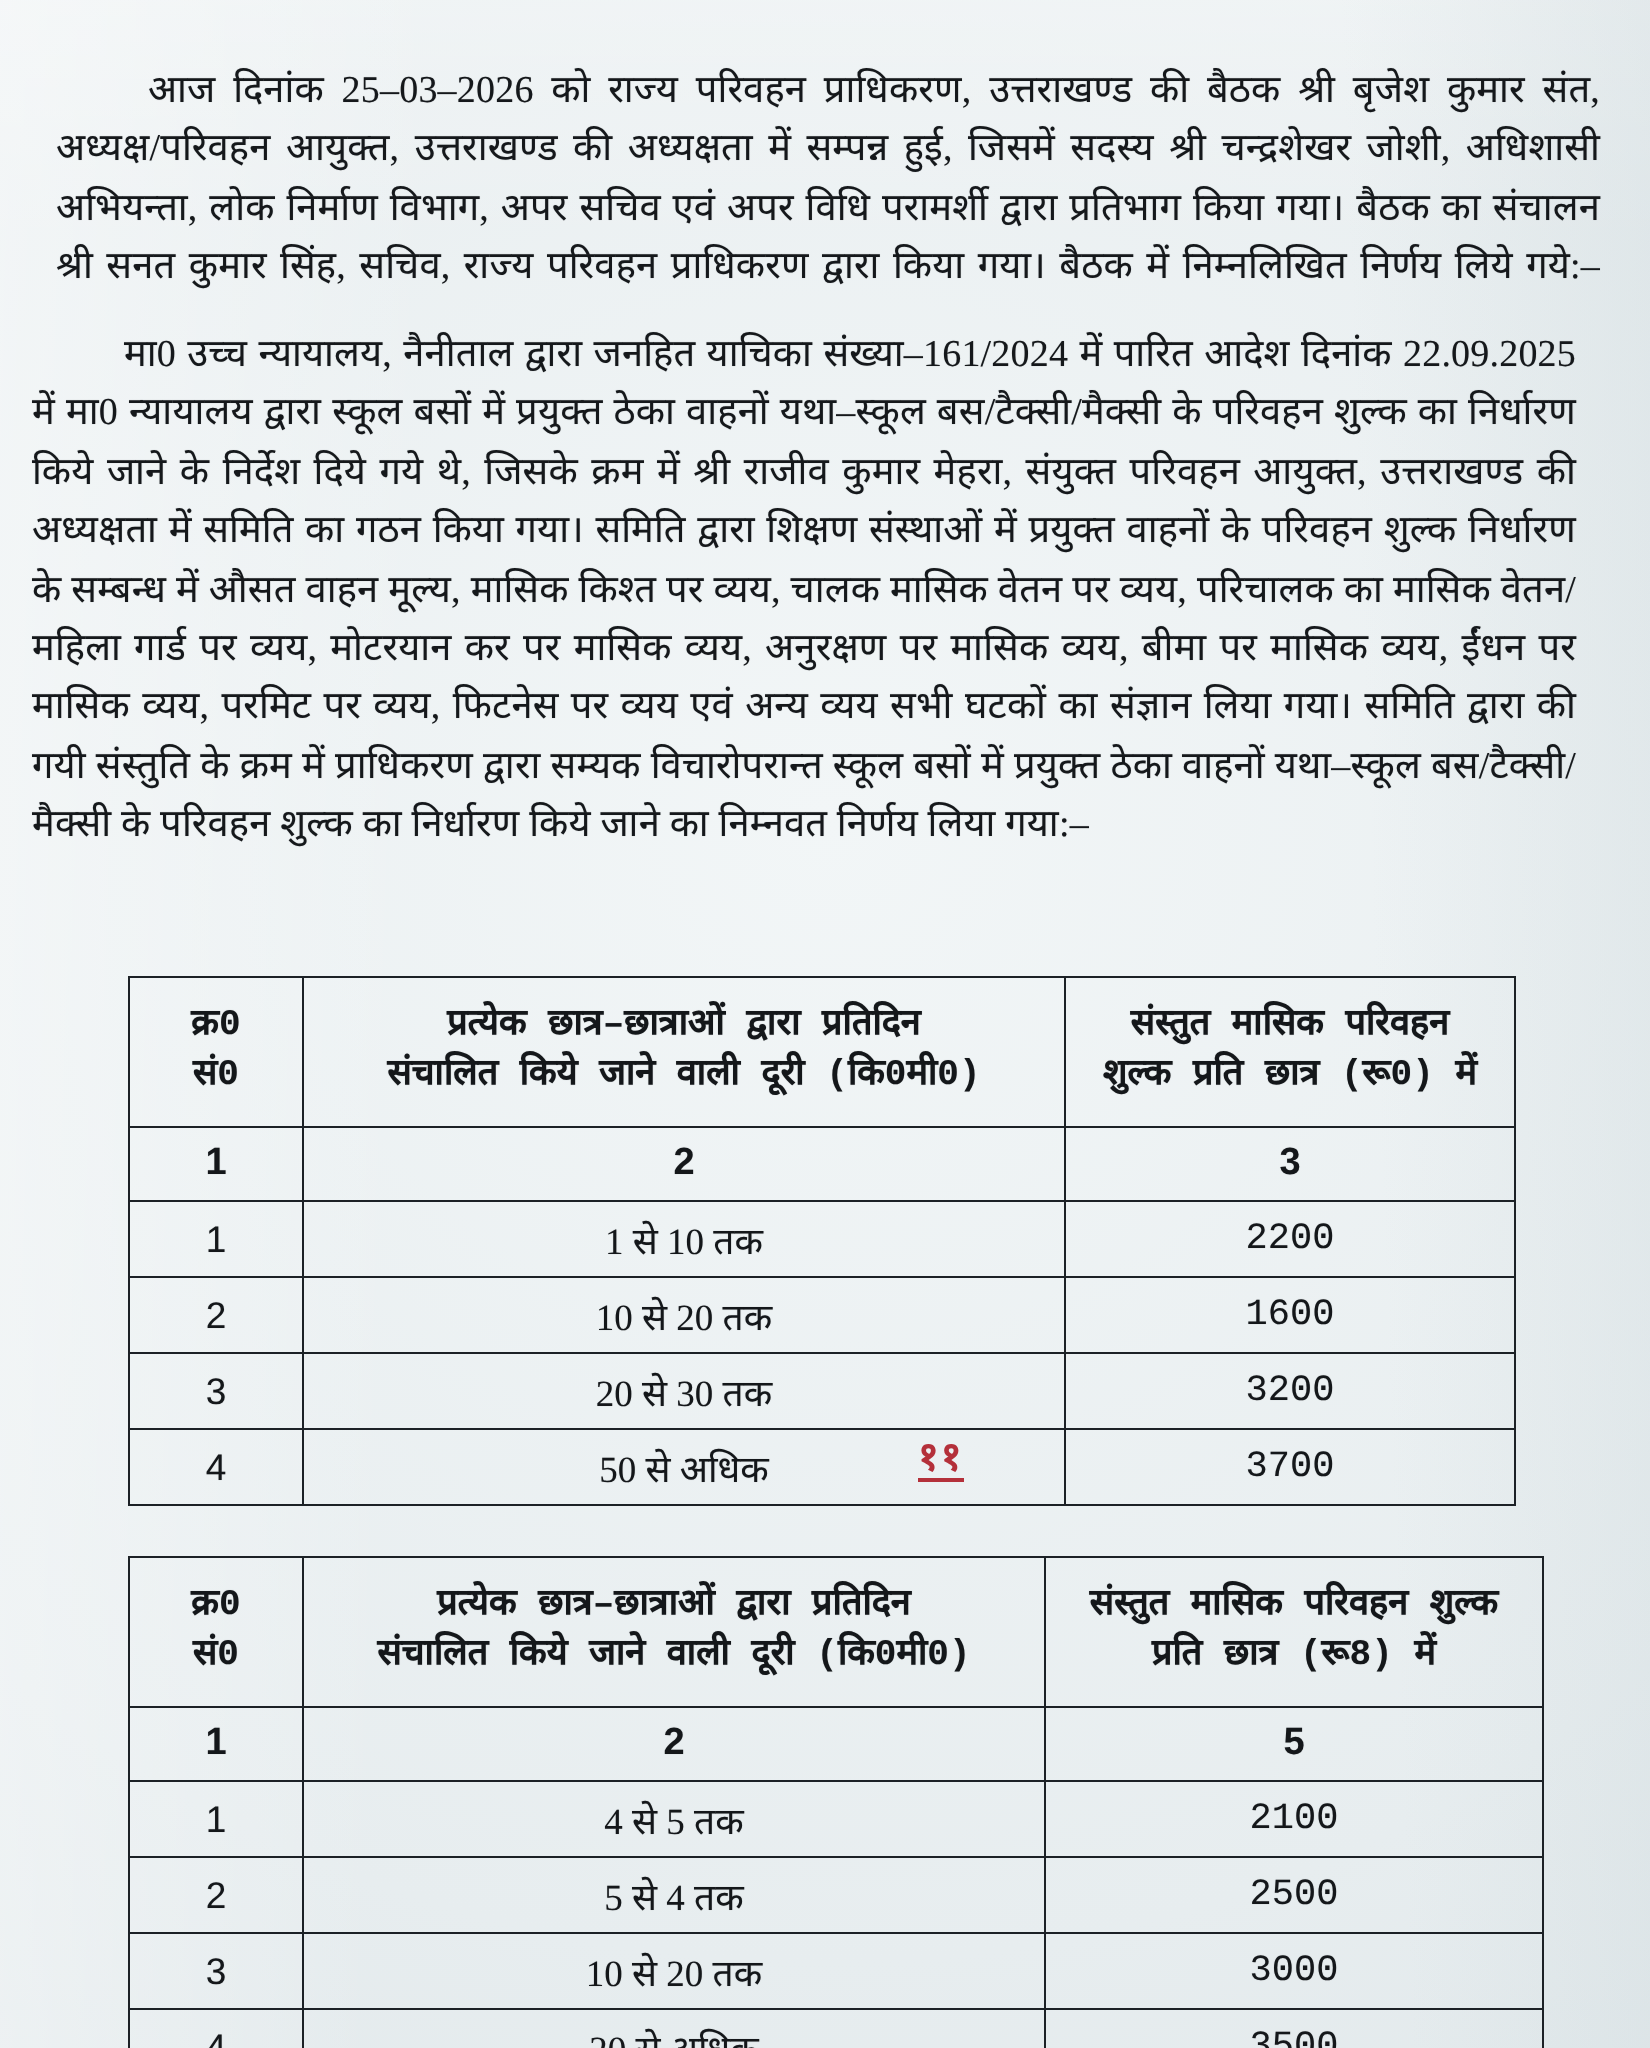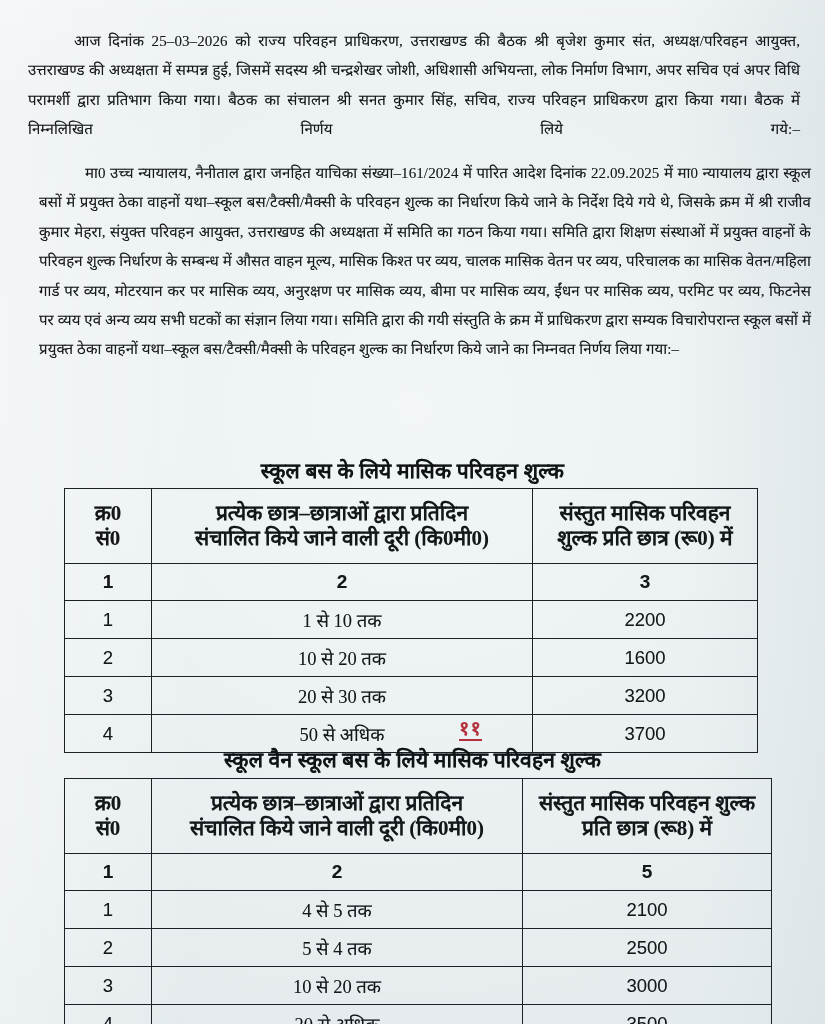--- a/index.html
+++ b/index.html
@@ -37,32 +37,32 @@
     position: absolute;
     inset: 0;
     padding: 0;
   }
 
   
   .para {
     position: absolute;
     text-align: justify;
     text-align-last: justify;
-    font-size: 15px;
+    font-size: 19px;
     line-height: 29.4px;
     letter-spacing: 0.1px;
     color: #15181b;
     font-family: "Liberation Serif", "DejaVu Serif", serif;
     text-shadow: 0 0 0.5px rgba(20,24,28,0.30);
   }
   .para .indent { display: inline-block; width: 46px; }
   .para.last { text-align-last: left; }
 
   #para-1 { left: 28px; top: 12px;  width: 772px; }
-  #para-2 { left: 39px; top: 144px; width: 772px; }
+  #para-2 { left: 16px; top: 144px; width: 772px; }
 
   
   .section-title {
     position: absolute;
     width: 100%;
     text-align: center;
     font-size: 21px;
     font-weight: 700;
     color: #101316;
     letter-spacing: 0.2px;
@@ -99,54 +99,54 @@
 
   .fee-table td, .fee-table th {
     border: 1.6px solid #1c2126;
     padding: 2px 4px;
     text-align: center;
     vertical-align: middle;
     color: #14171a;
     text-shadow: 0 0 0.5px rgba(20,24,28,0.28);
   }
   .fee-table thead th {
-    font-size: 21px;
+    font-size: 18px;
     line-height: 25px;
     font-weight: 700;
     height: 70px;
+    font-family: Liberation Mono, monospace;
   }
   .fee-table .colnum td {
     font-size: 19px;
     font-weight: 700;
     height: 32px;
   }
   .fee-table tbody td {
     font-size: 18.5px;
     height: 33px;
     font-weight: 400;
   }
   .fee-table .c-sno   { width: 78px; }
   .fee-table .c-dist  { width: 372px; }
   #table-2 .c-dist    { width: 362px; }
 
-  .amount { font-family: Liberation Sans, sans-serif; font-size: 18px; }
+  .amount { font-family: Liberation Mono, monospace; font-size: 18px; }
   .num    { font-family: "Liberation Sans", sans-serif; }
 </style>
 </head>
 <body>
 
 <div class="paper"></div>
 
 <div class="sheet">
 
   <p class="para" id="para-1"><span class="indent"></span><span>आज दिनांक 25–03–2026 को राज्य परिवहन प्राधिकरण, उत्तराखण्ड की बैठक श्री बृजेश कुमार संत, अध्यक्ष/परिवहन आयुक्त, उत्तराखण्ड की अध्यक्षता में सम्पन्न हुई, जिसमें सदस्य श्री चन्द्रशेखर जोशी, अधिशासी अभियन्ता, लोक निर्माण विभाग, अपर सचिव एवं अपर विधि परामर्शी द्वारा प्रतिभाग किया गया। बैठक का संचालन श्री सनत कुमार सिंह, सचिव, राज्य परिवहन प्राधिकरण द्वारा किया गया। बैठक में निम्नलिखित निर्णय लिये गये:–</span></p>
 
   <p class="para last" id="para-2"><span class="indent"></span><span>मा0 उच्च न्यायालय, नैनीताल द्वारा जनहित याचिका संख्या–161/2024 में पारित आदेश दिनांक 22.09.2025 में मा0 न्यायालय द्वारा स्कूल बसों में प्रयुक्त ठेका वाहनों यथा–स्कूल बस/टैक्सी/मैक्सी के परिवहन शुल्क का निर्धारण किये जाने के निर्देश दिये गये थे, जिसके क्रम में श्री राजीव कुमार मेहरा, संयुक्त परिवहन आयुक्त, उत्तराखण्ड की अध्यक्षता में समिति का गठन किया गया। समिति द्वारा शिक्षण संस्थाओं में प्रयुक्त वाहनों के परिवहन शुल्क निर्धारण के सम्बन्ध में औसत वाहन मूल्य, मासिक किश्त पर व्यय, चालक मासिक वेतन पर व्यय, परिचालक का मासिक वेतन/महिला गार्ड पर व्यय, मोटरयान कर पर मासिक व्यय, अनुरक्षण पर मासिक व्यय, बीमा पर मासिक व्यय, ईंधन पर मासिक व्यय, परमिट पर व्यय, फिटनेस पर व्यय एवं अन्य व्यय सभी घटकों का संज्ञान लिया गया। समिति द्वारा की गयी संस्तुति के क्रम में प्राधिकरण द्वारा सम्यक विचारोपरान्त स्कूल बसों में प्रयुक्त ठेका वाहनों यथा–स्कूल बस/टैक्सी/मैक्सी के परिवहन शुल्क का निर्धारण किये जाने का निम्नवत निर्णय लिया गया:–</span></p>
 
-  <div class="section-title" id="title-1">स्कूल बस के लिये मासिक परिवहन शुल्क</div>
 
   <table class="fee-table" id="table-1">
     <thead>
       <tr>
         <th class="c-sno">
           <div>क्र0</div>
           <div>सं0</div>
         </th>
         <th class="c-dist">
           <div>प्रत्येक छात्र–छात्राओं द्वारा प्रतिदिन</div>
@@ -182,21 +182,20 @@
       <tr>
         <td class="num">4</td>
         <td>50 से अधिक</td>
         <td class="amount">3700</td>
       </tr>
     </tbody>
   </table>
 
   <div class="red-mark">११</div>
 
-  <div class="section-title" id="title-2">स्कूल वैन स्कूल बस के लिये मासिक परिवहन शुल्क</div>
 
   <table class="fee-table" id="table-2">
     <thead>
       <tr>
         <th class="c-sno">
           <div>क्र0</div>
           <div>सं0</div>
         </th>
         <th class="c-dist">
           <div>प्रत्येक छात्र–छात्राओं द्वारा प्रतिदिन</div>

